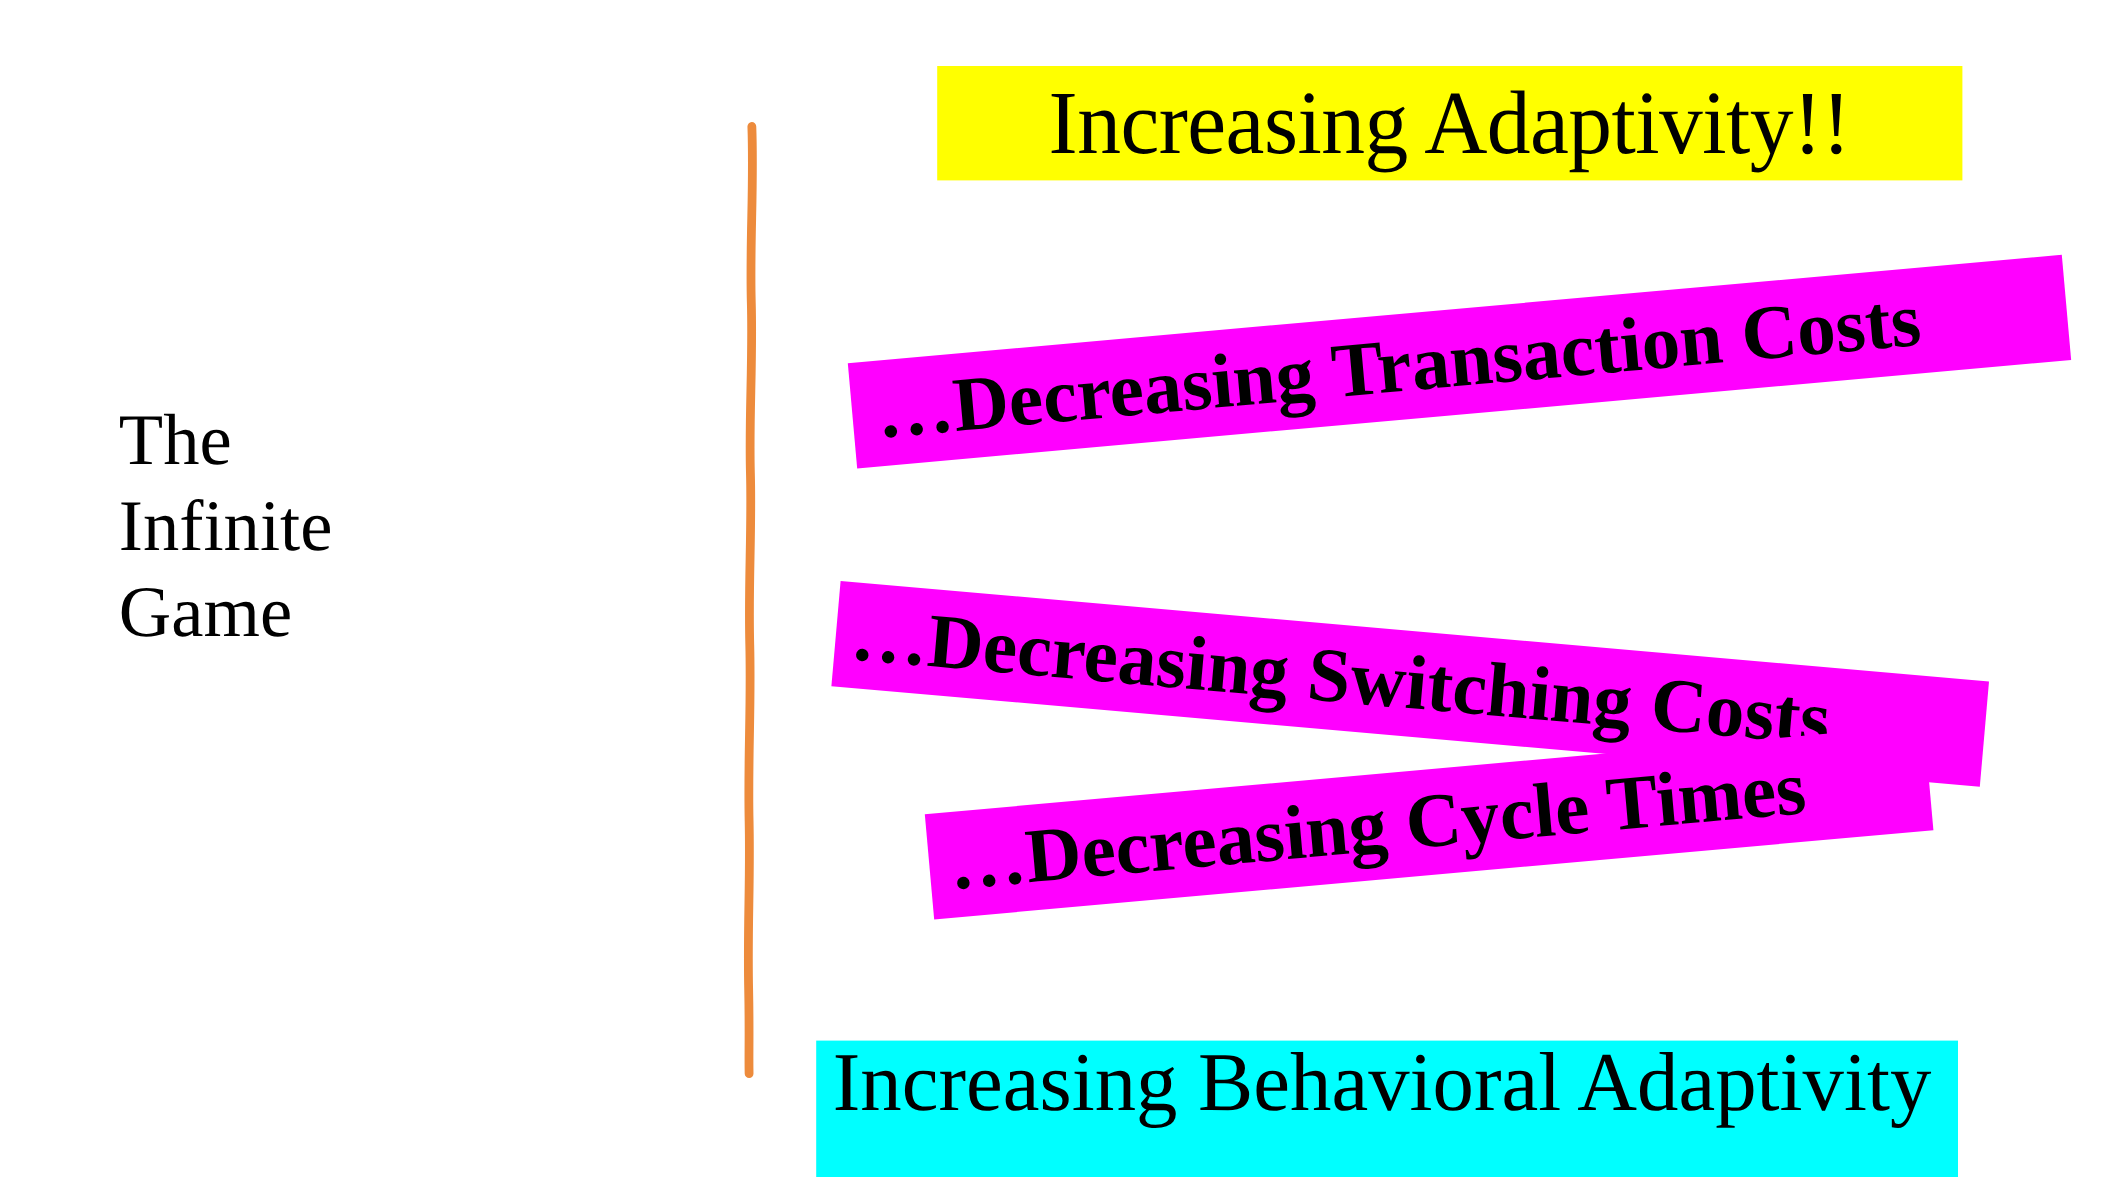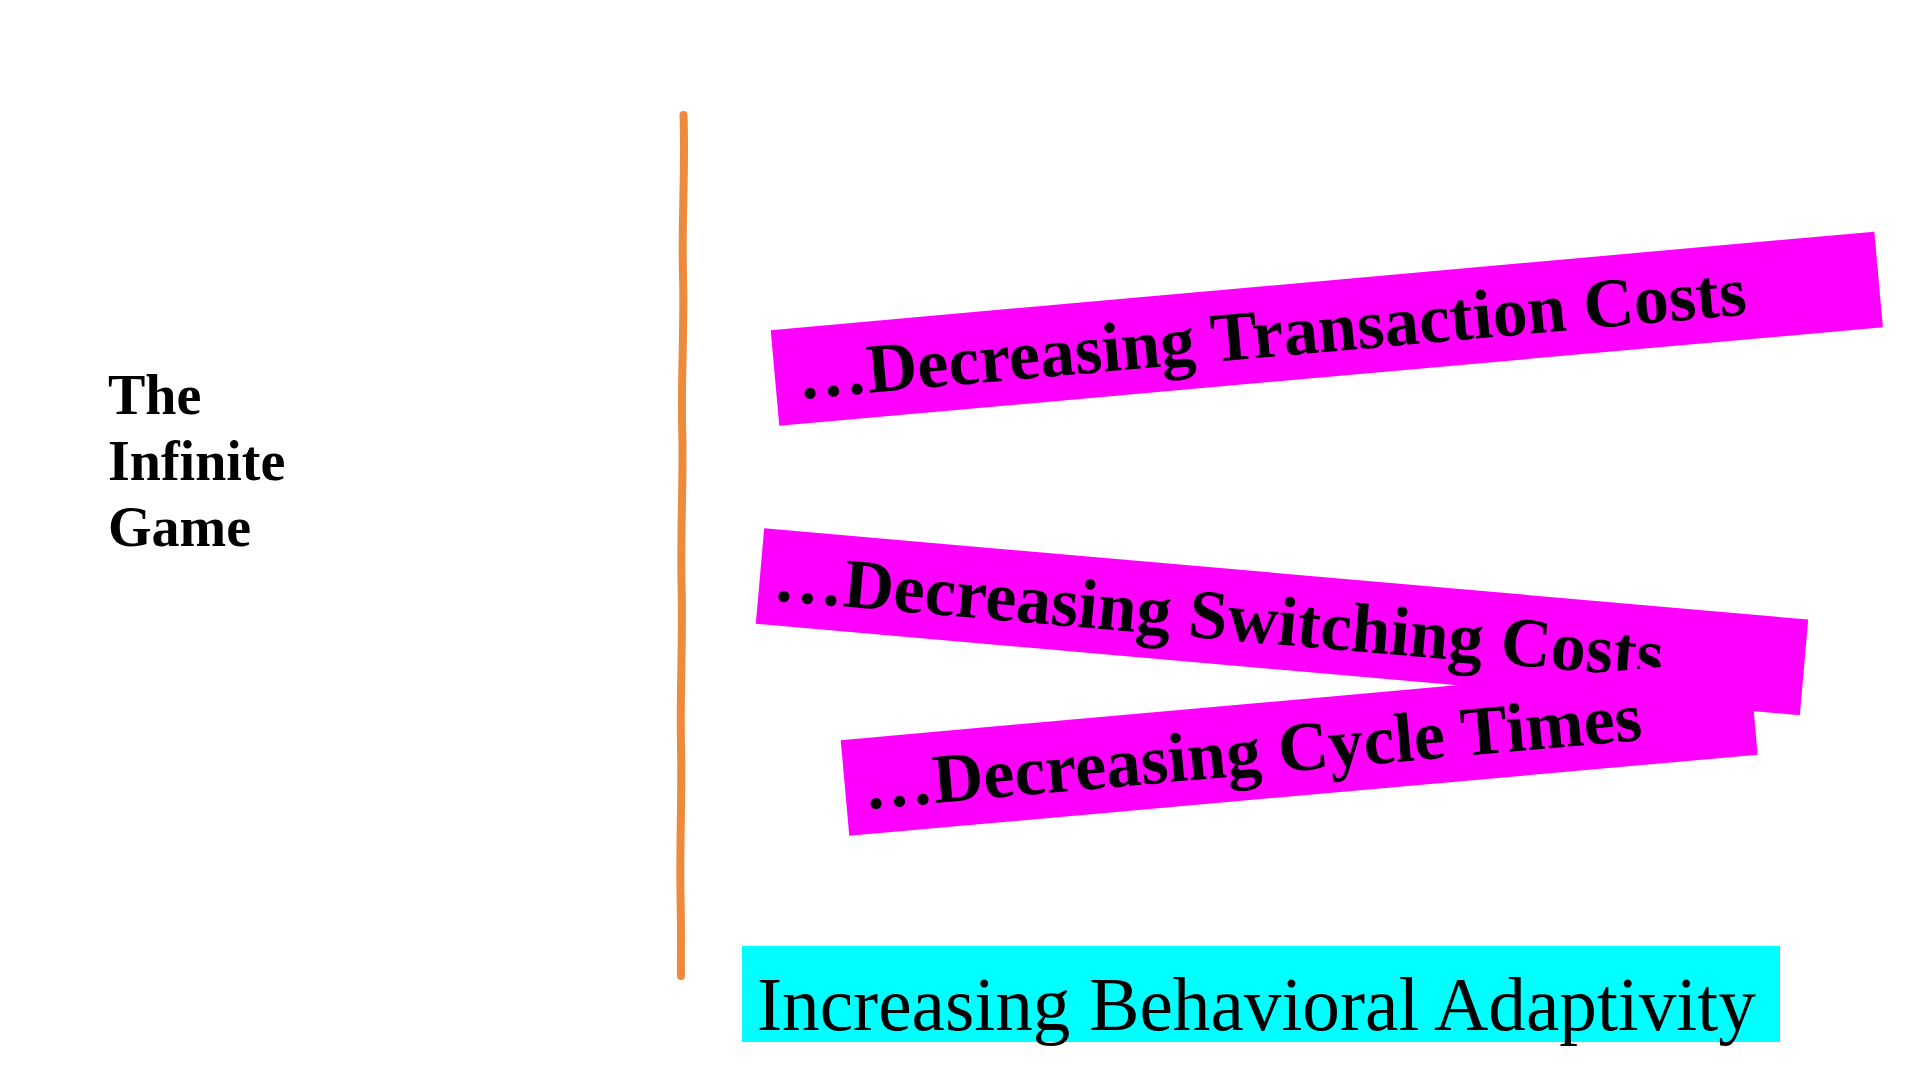--- a/index.html
+++ b/index.html
@@ -16,23 +16,23 @@
     font-family: "Liberation Serif", "DejaVu Serif", serif;
   }
 
   
   #left-title {
     position: absolute;
     left: 108px;
     top: 362px;
     width: 470px;
     font-family: "Liberation Serif", "DejaVu Serif", serif;
-    font-size: 56px;
+    font-size: 66px;
     line-height: 1.18;
-    font-weight: 700;
+    font-weight: 400;
     color: #000000;
     text-align: left;
     white-space: pre-line;
   }
 
   
   #divider {
     position: absolute;
     left: 650px;
     top: 100px;
@@ -126,24 +126,24 @@
     padding-left: 18px;
   }
   #mbar-3 .txt { font-size: 70px; }
 
   
   #outcome-bar {
     position: absolute;
     left: 742px;
     top: 946px;
     width: 1038px;
-    height: 96px;
+    height: 124px;
     background: #00FFFF;
     display: flex;
-    align-items: flex-end;
+    align-items: flex-start;
     justify-content: flex-start;
     padding-left: 10px;
     box-sizing: border-box;
   }
   #outcome-bar .txt {
     font-family: "Liberation Serif", "DejaVu Serif", serif;
     font-size: 76px;
     font-weight: 400;
     color: #000000;
     line-height: 1;
@@ -165,20 +165,23 @@
       <path d="M33.5 15
                C 35.5 70, 31.5 120, 33.0 175
                C 34.5 230, 30.8 278, 32.2 330
                C 33.6 382, 30.2 430, 31.6 486
                C 33.0 542, 29.8 590, 31.0 646
                C 32.2 702, 29.4 742, 30.6 800
                C 31.4 840, 30.6 858, 31.0 876" fill="none" stroke="#ED8B3C" stroke-width="8" stroke-linecap="round" stroke-linejoin="round"></path>
     </svg>
   </div>
 
+  <div id="headline-bar">
+    <span class="txt">Increasing Adaptivity!!</span>
+  </div>
 
 
   <div id="mbar-1" class="mbar">
     <span class="txt">…Decreasing Transaction Costs</span>
   </div>
 
   <div id="mbar-2" class="mbar">
     <span class="txt">…Decreasing Switching Costs</span>
   </div>
 

